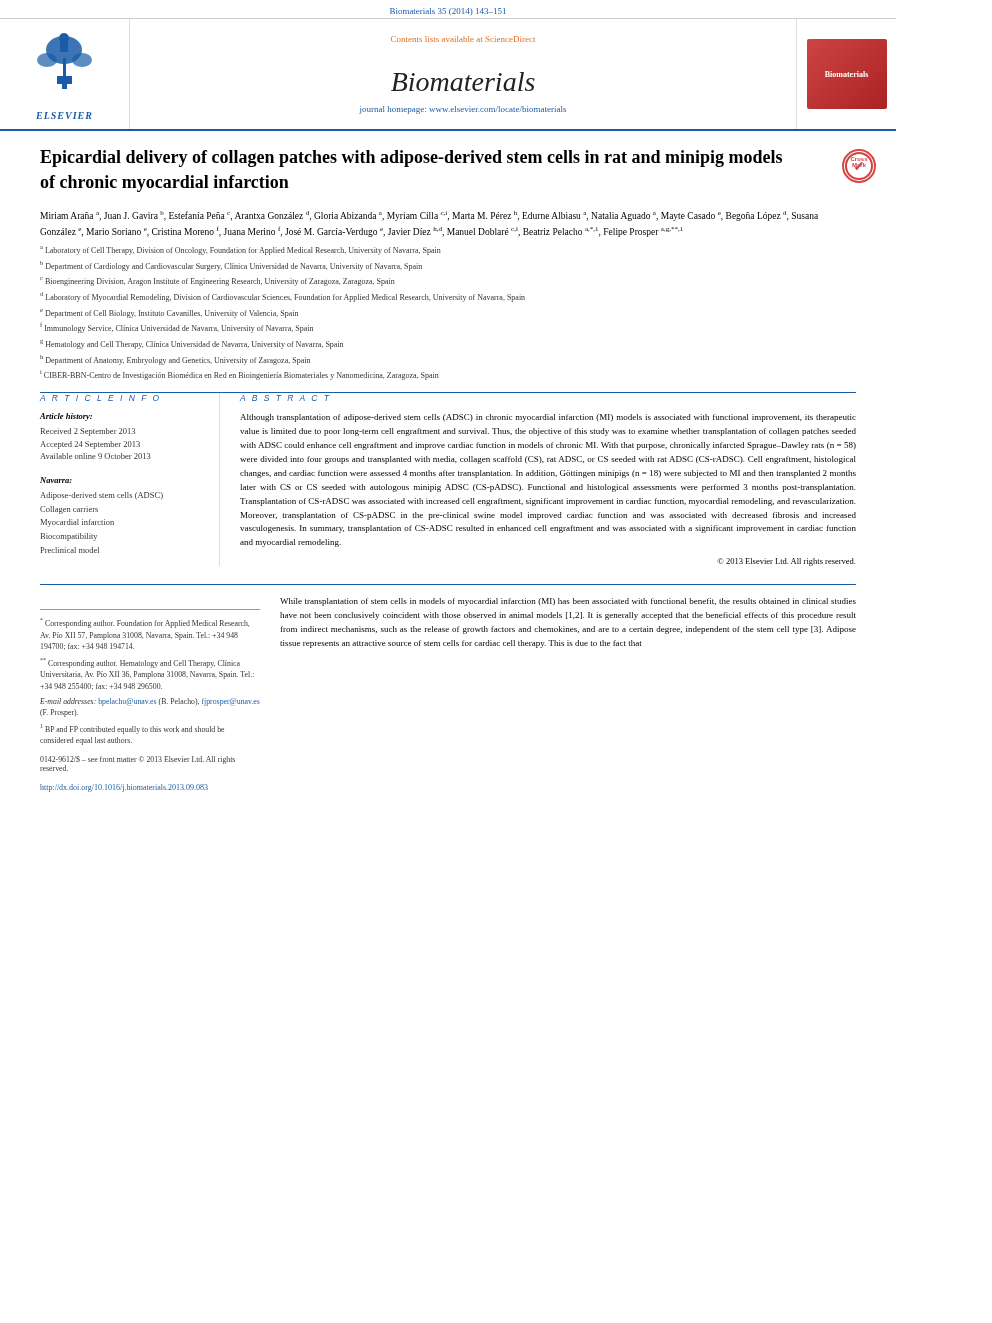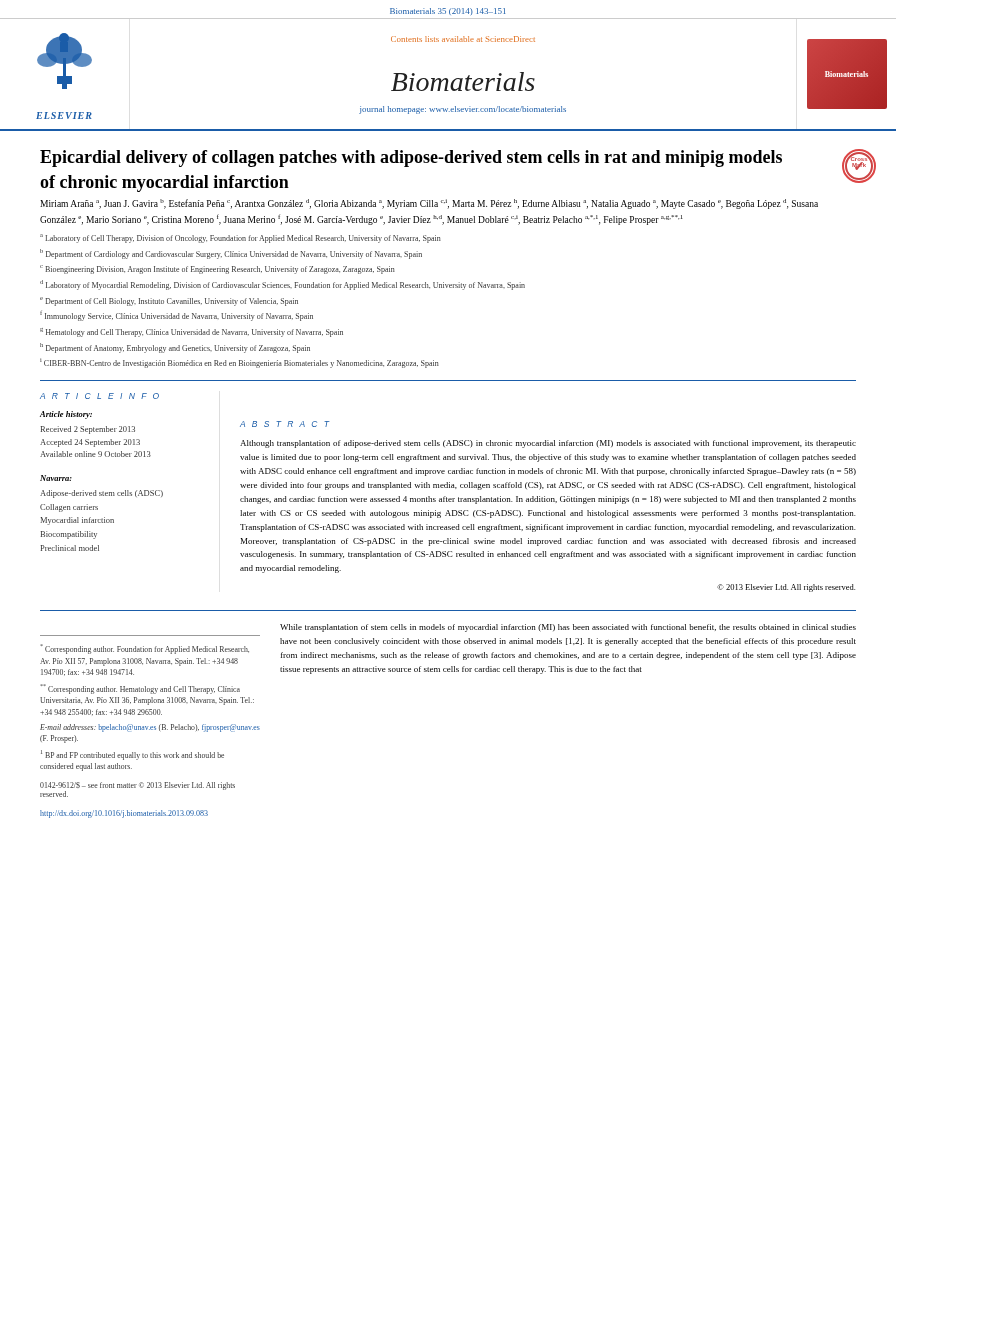--- a/index.html
+++ b/index.html
@@ -118,21 +118,21 @@
 
     
     .article-content {
       padding: 14px 40px 10px 40px;
     }
 
     .article-title {
       font-size: 18px;
       font-weight: bold;
       line-height: 1.4;
-      margin-bottom: 0;
+      margin-bottom: 12px;
       font-family: 'Times New Roman', Times, serif;
       padding-right: 60px;
     }
 
     .crossmark-icon {
       width: 34px;
       height: 34px;
       border: 2px solid #d44;
       border-radius: 50%;
       display: flex;
@@ -168,33 +168,31 @@
     .affiliations sup {
       font-size: 6.5px;
     }
 
     
     .two-col {
       display: flex;
       gap: 20px;
       margin-top: 10px;
       border-top: 1px solid #1a5ca8;
-      padding-top: 10px;
     }
 
     .left-col {
       width: 180px;
       min-width: 180px;
       border-right: 1px solid #ddd;
       padding-right: 14px;
     }
 
     .right-col {
       flex: 1;
-      margin-top: 28px;
     }
 
     .section-heading {
       font-size: 8.5px;
       letter-spacing: 2px;
       text-transform: uppercase;
       font-family: Arial, sans-serif;
       color: #1a5ca8;
       margin-bottom: 8px;
       font-style: italic;

